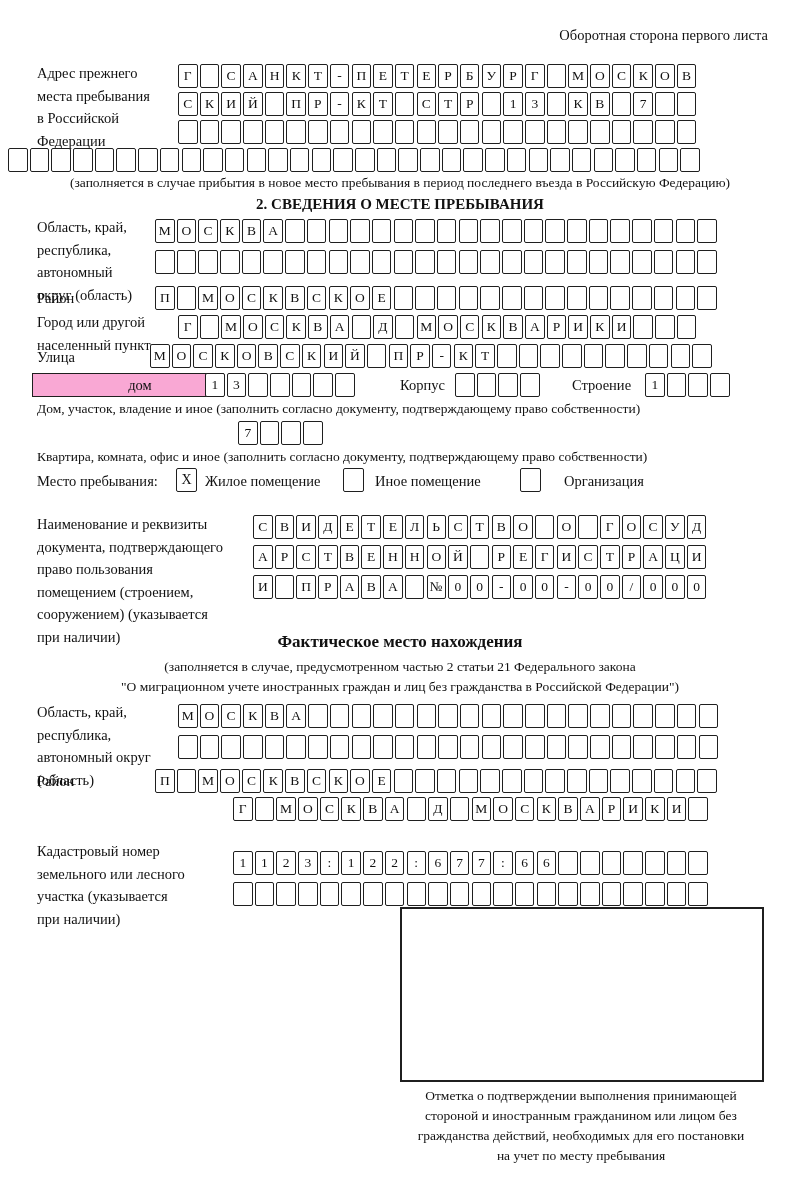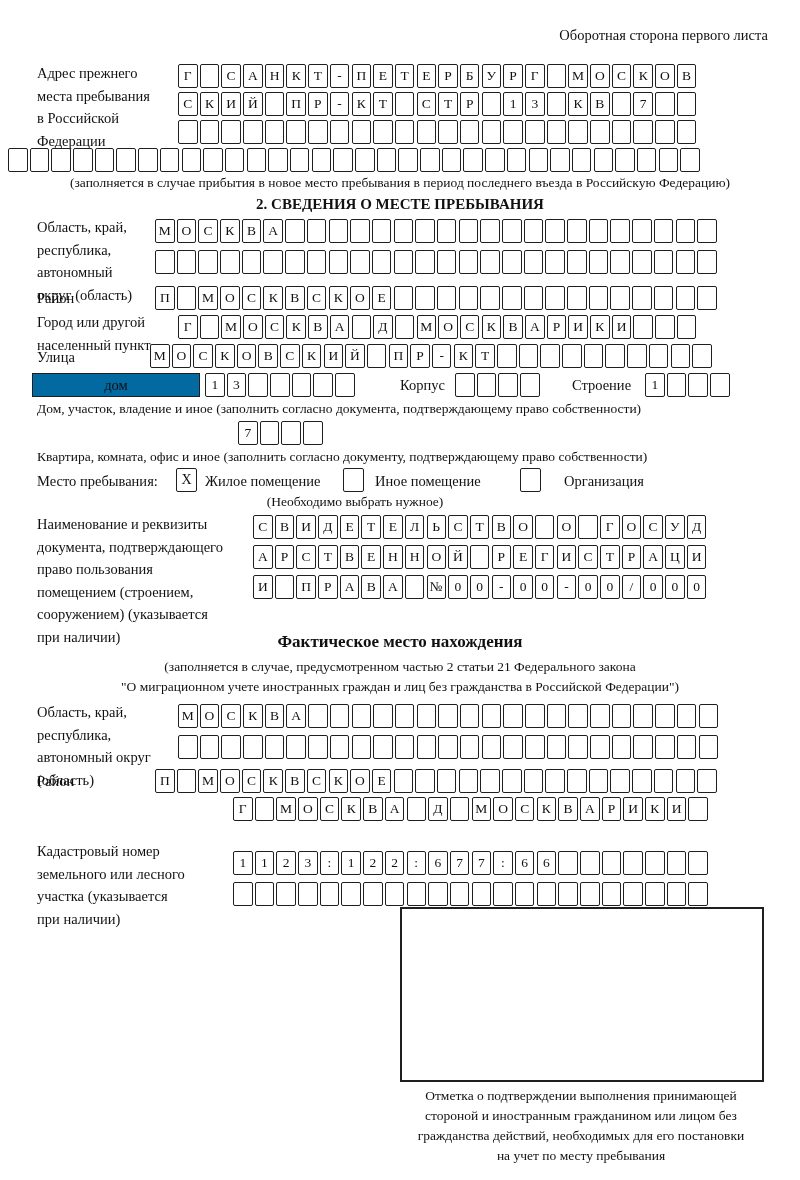--- a/index.html
+++ b/index.html
@@ -15,21 +15,21 @@
   .bold { font-weight:bold; }
   .cellrow { position:absolute; display:flex; }
   .cell {
     width:17.5px; height:21.5px; border:1.7px solid #1f1f1f; border-radius:2px;
     margin-right:2.2px; display:inline-flex; align-items:center; justify-content:center;
     font-size:13.5px; background:#fff; flex:none;
   }
   .lblbox {
     position:absolute; border:1.7px solid #1f1f1f; height:22px;
     display:flex; align-items:center; justify-content:center;
-    font-size:14.5px; background:#0369a1;
+    font-size:14.5px; background:#f9a8d4;padding-left:24px;
   }
   .chk {
     position:absolute; width:19px; height:22px; border:1.7px solid #1f1f1f; border-radius:2px;
     text-align:center; font-size:14px; line-height:22px; background:#fff;
   }
   .stamp {
     position:absolute; border:2px solid #1f1f1f; background:#fff;
   }
 </style>
 </head>
@@ -326,38 +326,37 @@
       <span class="cell"></span>
       <span class="cell"></span>
     </div>
   <div class="abs lbl" style="left:572px; top:374px;text-align:center;">Строение</div>
   <div class="cellrow" style="left:645px; top:373px;">
       <span class="cell">1</span>
       <span class="cell"></span>
       <span class="cell"></span>
       <span class="cell"></span>
     </div>
-  <div class="abs note" style="left:37px; top:401px;">Дом, участок, владение и иное (заполнить согласно документа, подтверждающему право собственности)</div>
+  <div class="abs note" style="left:37px; top:401px;">Дом, участок, владение и иное (заполнить согласно документу, подтверждающему право собственности)</div>
 
   <div class="cellrow" style="left:238px; top:421px;">
       <span class="cell">7</span>
       <span class="cell"></span>
       <span class="cell"></span>
       <span class="cell"></span>
     </div>
   <div class="abs note" style="left:37px; top:449px;">Квартира, комната, офис и иное (заполнить согласно документу, подтверждающему право собственности)</div>
 
   <div class="abs lbl" style="left:37px; top:470px;">Место пребывания:</div>
   <div class="chk" style="left:176px; top:468px;">X</div>
   <div class="abs lbl" style="left:205px; top:470px;">Жилое помещение</div>
   <div class="chk" style="left:343px; top:468px;"></div>
   <div class="abs lbl" style="left:375px; top:470px;">Иное помещение</div>
   <div class="chk" style="left:520px; top:468px;"></div>
   <div class="abs lbl" style="left:564px; top:470px;">Организация</div>
-  <div class="abs note" style="left:0; top:494px; width:710px; text-align:center;">(Необходимо выбрать нужное)</div>
 
   <div class="abs lbl ml" style="left:37px; top:513px;">Наименование и реквизиты
 документа, подтверждающего
 право пользования
 помещением (строением,
 сооружением) (указывается
 при наличии)</div>
   <div class="cellrow" style="left:253px; top:515px;">
       <span class="cell">С</span>
       <span class="cell">В</span>

